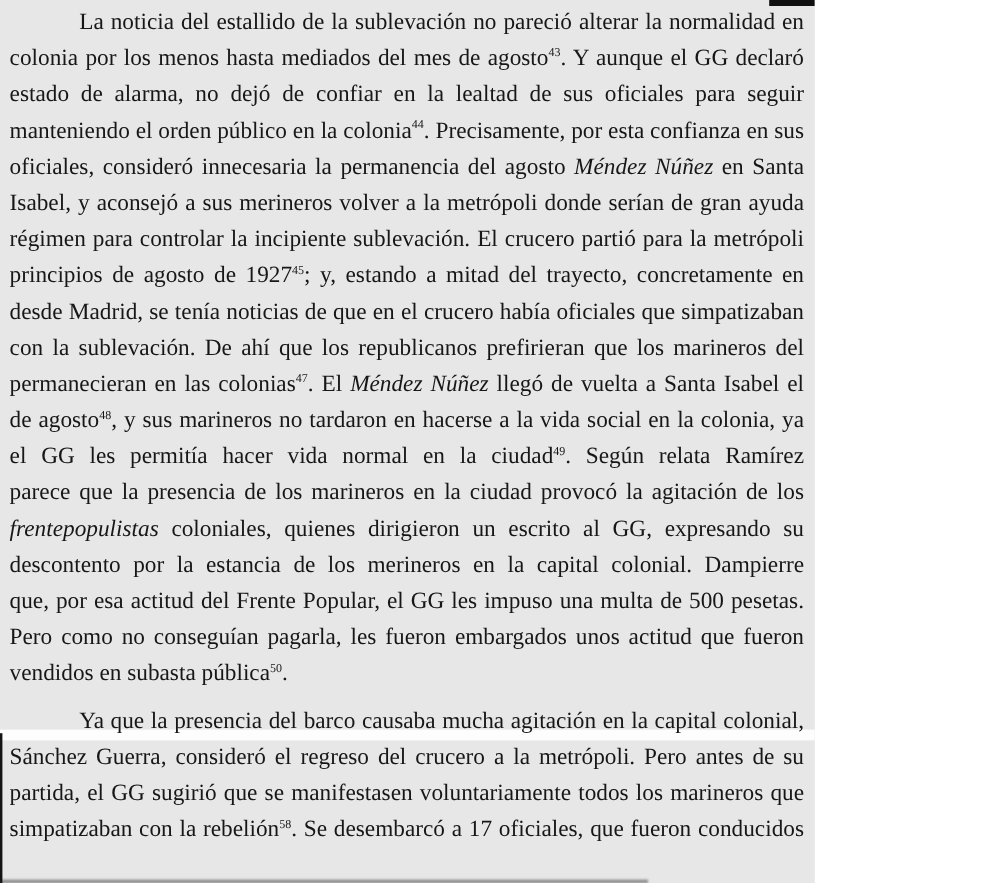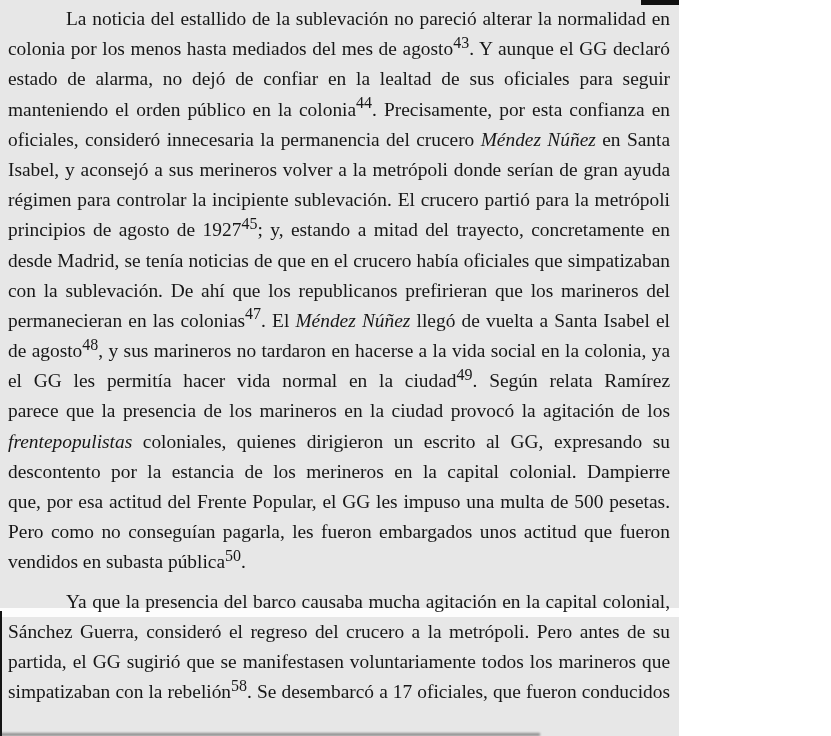--- a/index.html
+++ b/index.html
@@ -33,21 +33,21 @@
     white-space: normal;
     hyphens: none;
   }
   .line.last {
     text-align-last: left;
     -moz-text-align-last: left;
   }
   .line.indent { text-indent: 58px; }
   .it { font-style: italic; }
   .sup {
-    font-size: 16px;
+    font-size: 10px;
     line-height: 0;
     position: relative;
     top: -7.5px;
   }
   
   .artifact-top-right {
     position: absolute;
     top: 0; right: 0;
     width: 38px; height: 5px;
     background: #101010;
@@ -80,21 +80,21 @@
 <body>
 
 <div id="page" style="--bg: #e7e7e7; --ink: #171717;">
   <div class="page-seam" style="background: rgb(253, 253, 253);"></div>
   <div class="text-content">
       <div class="para para-1">
         <div class="line indent"><span>La noticia del estallido de la sublevación no pareció alterar la normalidad en la</span></div>
         <div class="line"><span>colonia por los menos hasta mediados del mes de agosto</span><span class="sup">43</span><span>. Y aunque el GG declaró el</span></div>
         <div class="line"><span>estado de alarma, no dejó de confiar en la lealtad de sus oficiales para seguir</span></div>
         <div class="line"><span>manteniendo el orden público en la colonia</span><span class="sup">44</span><span>. Precisamente, por esta confianza en sus</span></div>
-        <div class="line"><span>oficiales, consideró innecesaria la permanencia del crucero </span><span class="it">Méndez Núñez</span><span> en Santa</span></div>
+        <div class="line"><span>oficiales, consideró innecesaria la permanencia del agosto </span><span class="it">Méndez Núñez</span><span> en Santa</span></div>
         <div class="line"><span>Isabel, y aconsejó a sus merineros volver a la metrópoli donde serían de gran ayuda al</span></div>
         <div class="line"><span>régimen para controlar la incipiente sublevación. El crucero partió para la metrópoli a</span></div>
         <div class="line"><span>principios de agosto de 1927</span><span class="sup">45</span><span>; y, estando a mitad del trayecto, concretamente en Dakar</span></div>
         <div class="line"><span>desde Madrid, se tenía noticias de que en el crucero había oficiales que simpatizaban</span></div>
         <div class="line"><span>con la sublevación. De ahí que los republicanos prefirieran que los marineros del buque</span></div>
         <div class="line"><span>permanecieran en las colonias</span><span class="sup">47</span><span>. El </span><span class="it">Méndez Núñez</span><span> llegó de vuelta a Santa Isabel el 14</span></div>
         <div class="line"><span>de agosto</span><span class="sup">48</span><span>, y sus marineros no tardaron en hacerse a la vida social en la colonia, ya que</span></div>
         <div class="line"><span>el GG les permitía hacer vida normal en la ciudad</span><span class="sup">49</span><span>. Según relata Ramírez Dampierre,</span></div>
         <div class="line"><span>parece que la presencia de los marineros en la ciudad provocó la agitación de los</span></div>
         <div class="line"><span class="it">frentepopulistas</span><span> coloniales, quienes dirigieron un escrito al GG, expresando su</span></div>

